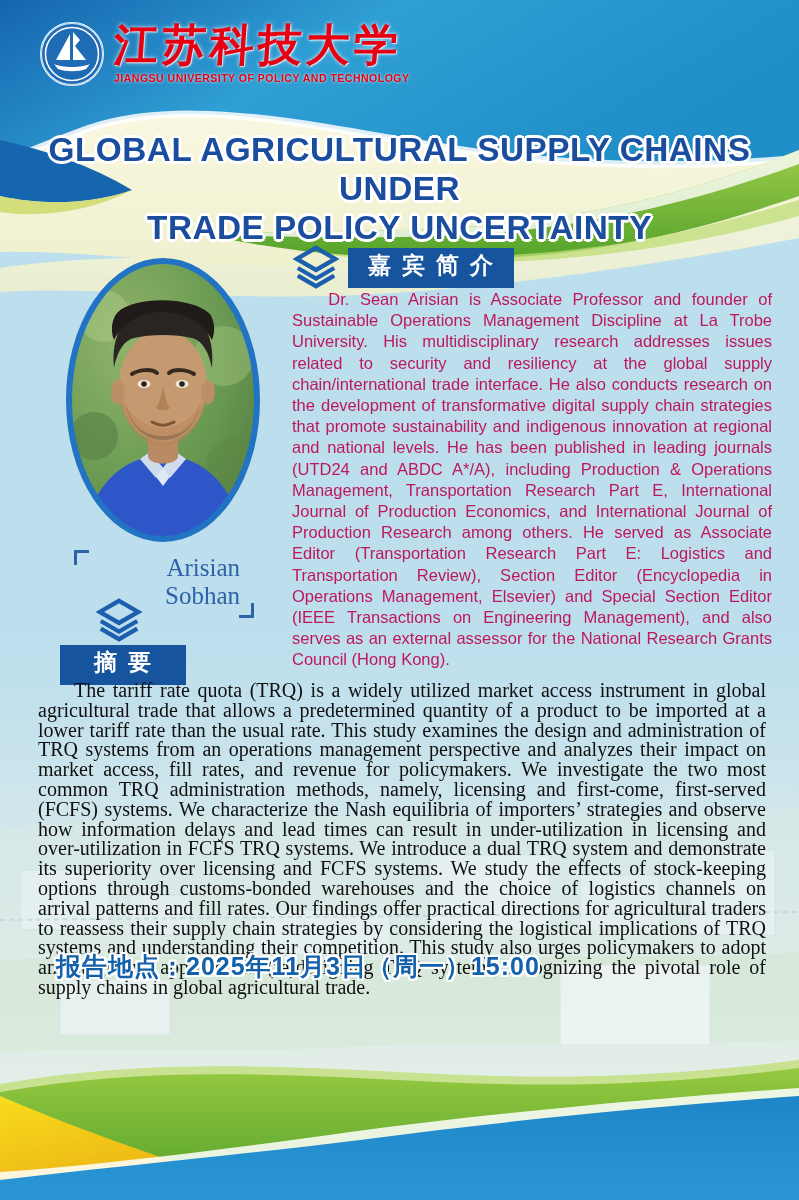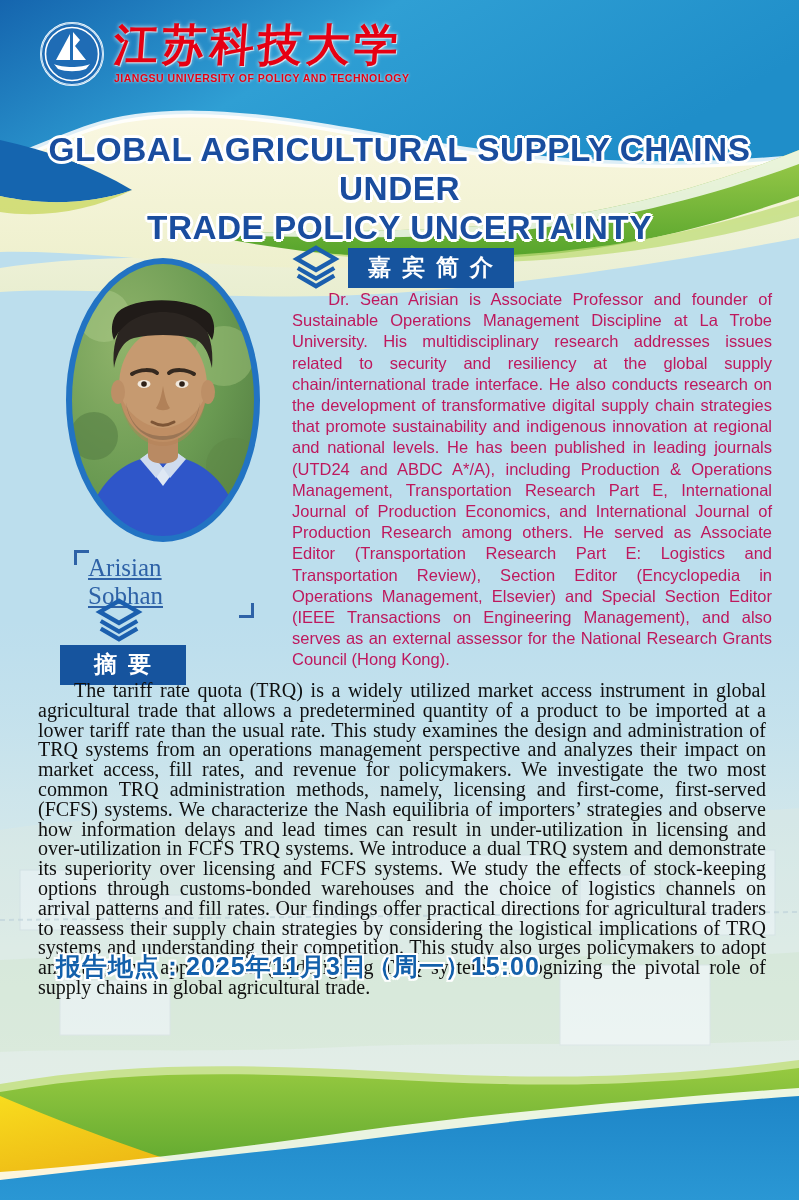--- a/index.html
+++ b/index.html
@@ -38,29 +38,29 @@
       -2px -2px 0 #fff, 2px -2px 0 #fff, -2px 2px 0 #fff, 2px 2px 0 #fff,
       0 -3px 0 #fff, 0 3px 0 #fff, -3px 0 0 #fff, 3px 0 0 #fff;
   }
 
   
   .sec-head { display:flex; align-items:center; }
   .sec-icon { width:48px; height:48px; flex:0 0 48px; }
   .sec-box {
     margin-left:8px; background:#16549e; color:#ffffff;
     font-weight:bold; font-size:23px; line-height:1;
-    padding:8px 10px 9px 20px; letter-spacing:11px; white-space:nowrap;
+    padding:8px 10px 9px 20px; letter-spacing:11px; white-space:nowrap;font-family:Liberation Mono, monospace;
   }
 
   
   .photo-wrap { left:64px; top:256px; width:198px; height:288px; }
   .name-wrap {
-    left:74px; top:550px; width:180px; text-align:left;
+    left:74px; top:550px; width:180px; text-align:right;
     font-family:"Liberation Serif", serif; font-size:25px; color:#2e62a7;
-    padding:4px 14px 8px 14px; position:absolute;text-decoration:underline;
+    padding:4px 14px 8px 14px; position:absolute;
   }
   .corner { position:absolute; width:15px; height:15px; }
   .corner-tl { left:0; top:0; border-left:3px solid #2e62a7; border-top:3px solid #2e62a7; }
   .corner-br { right:0; bottom:0; border-right:3px solid #2e62a7; border-bottom:3px solid #2e62a7; }
 
   .guest-head { left:292px; top:244px; }
   .bio {
     left:292px; top:289px; width:480px;
     font-size:16.5px; line-height:21.2px; color:#be185d;
     text-align:justify; text-indent:2.2em;

